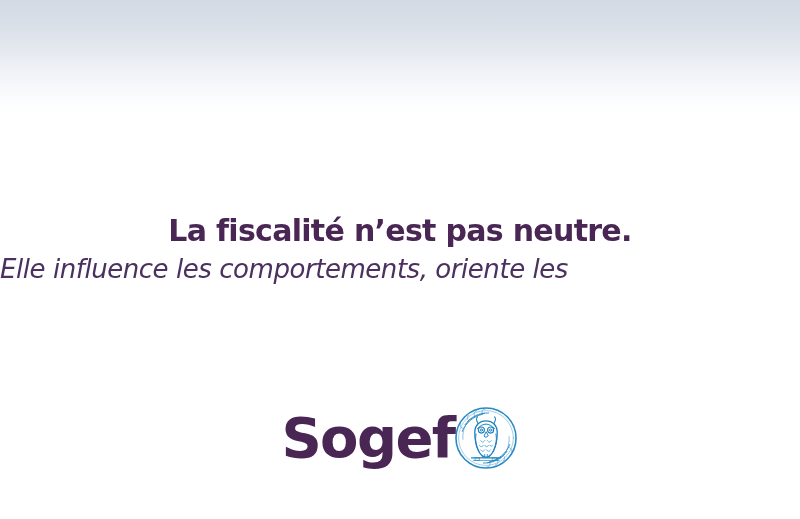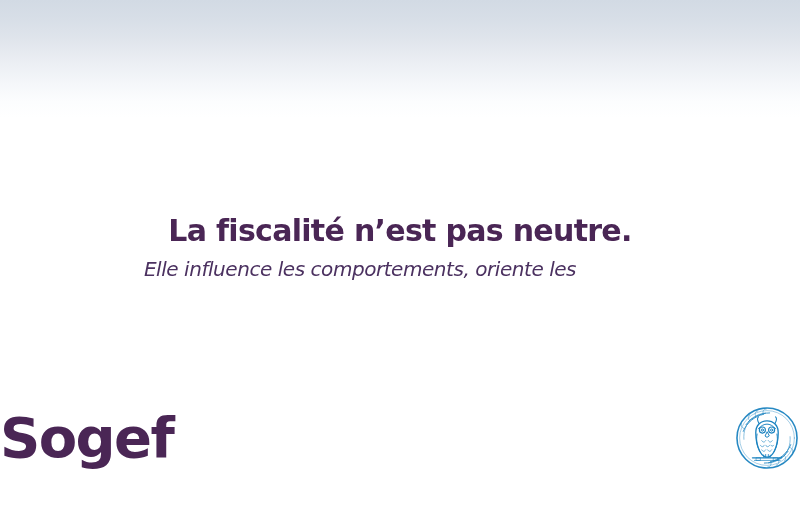--- a/index.html
+++ b/index.html
@@ -65,44 +65,43 @@
     line-height: 36px;
     white-space: nowrap;
   }
 
   
   #subhead {
     position: absolute;
     left: 0;
     top: 250px;
     width: 720px;
-    text-align: center;
     color: #4b3160;
     font-family: "DejaVu Sans", sans-serif;
     font-style: italic;
     font-weight: normal;
-    font-size: 20px;
+    font-size: 26px;
     letter-spacing: -0.45px;
     line-height: 38px;
   }
   #subhead .sub-line {
     display: block;
     white-space: nowrap;
   }
 
   
   #logo {
     position: absolute;
     left: 0;
     top: 398px;
     width: 800px;
     height: 78px;
     display: flex;
     align-items: center;
-    justify-content: space-between;
+    justify-content: center;
   }
   #logo-wordmark {
     color: #4a2655;
     font-family: "DejaVu Sans", sans-serif;
     font-weight: bold;
     font-size: 56px;
     letter-spacing: -1.6px;
     line-height: 60px;
     white-space: nowrap;
     position: relative;

